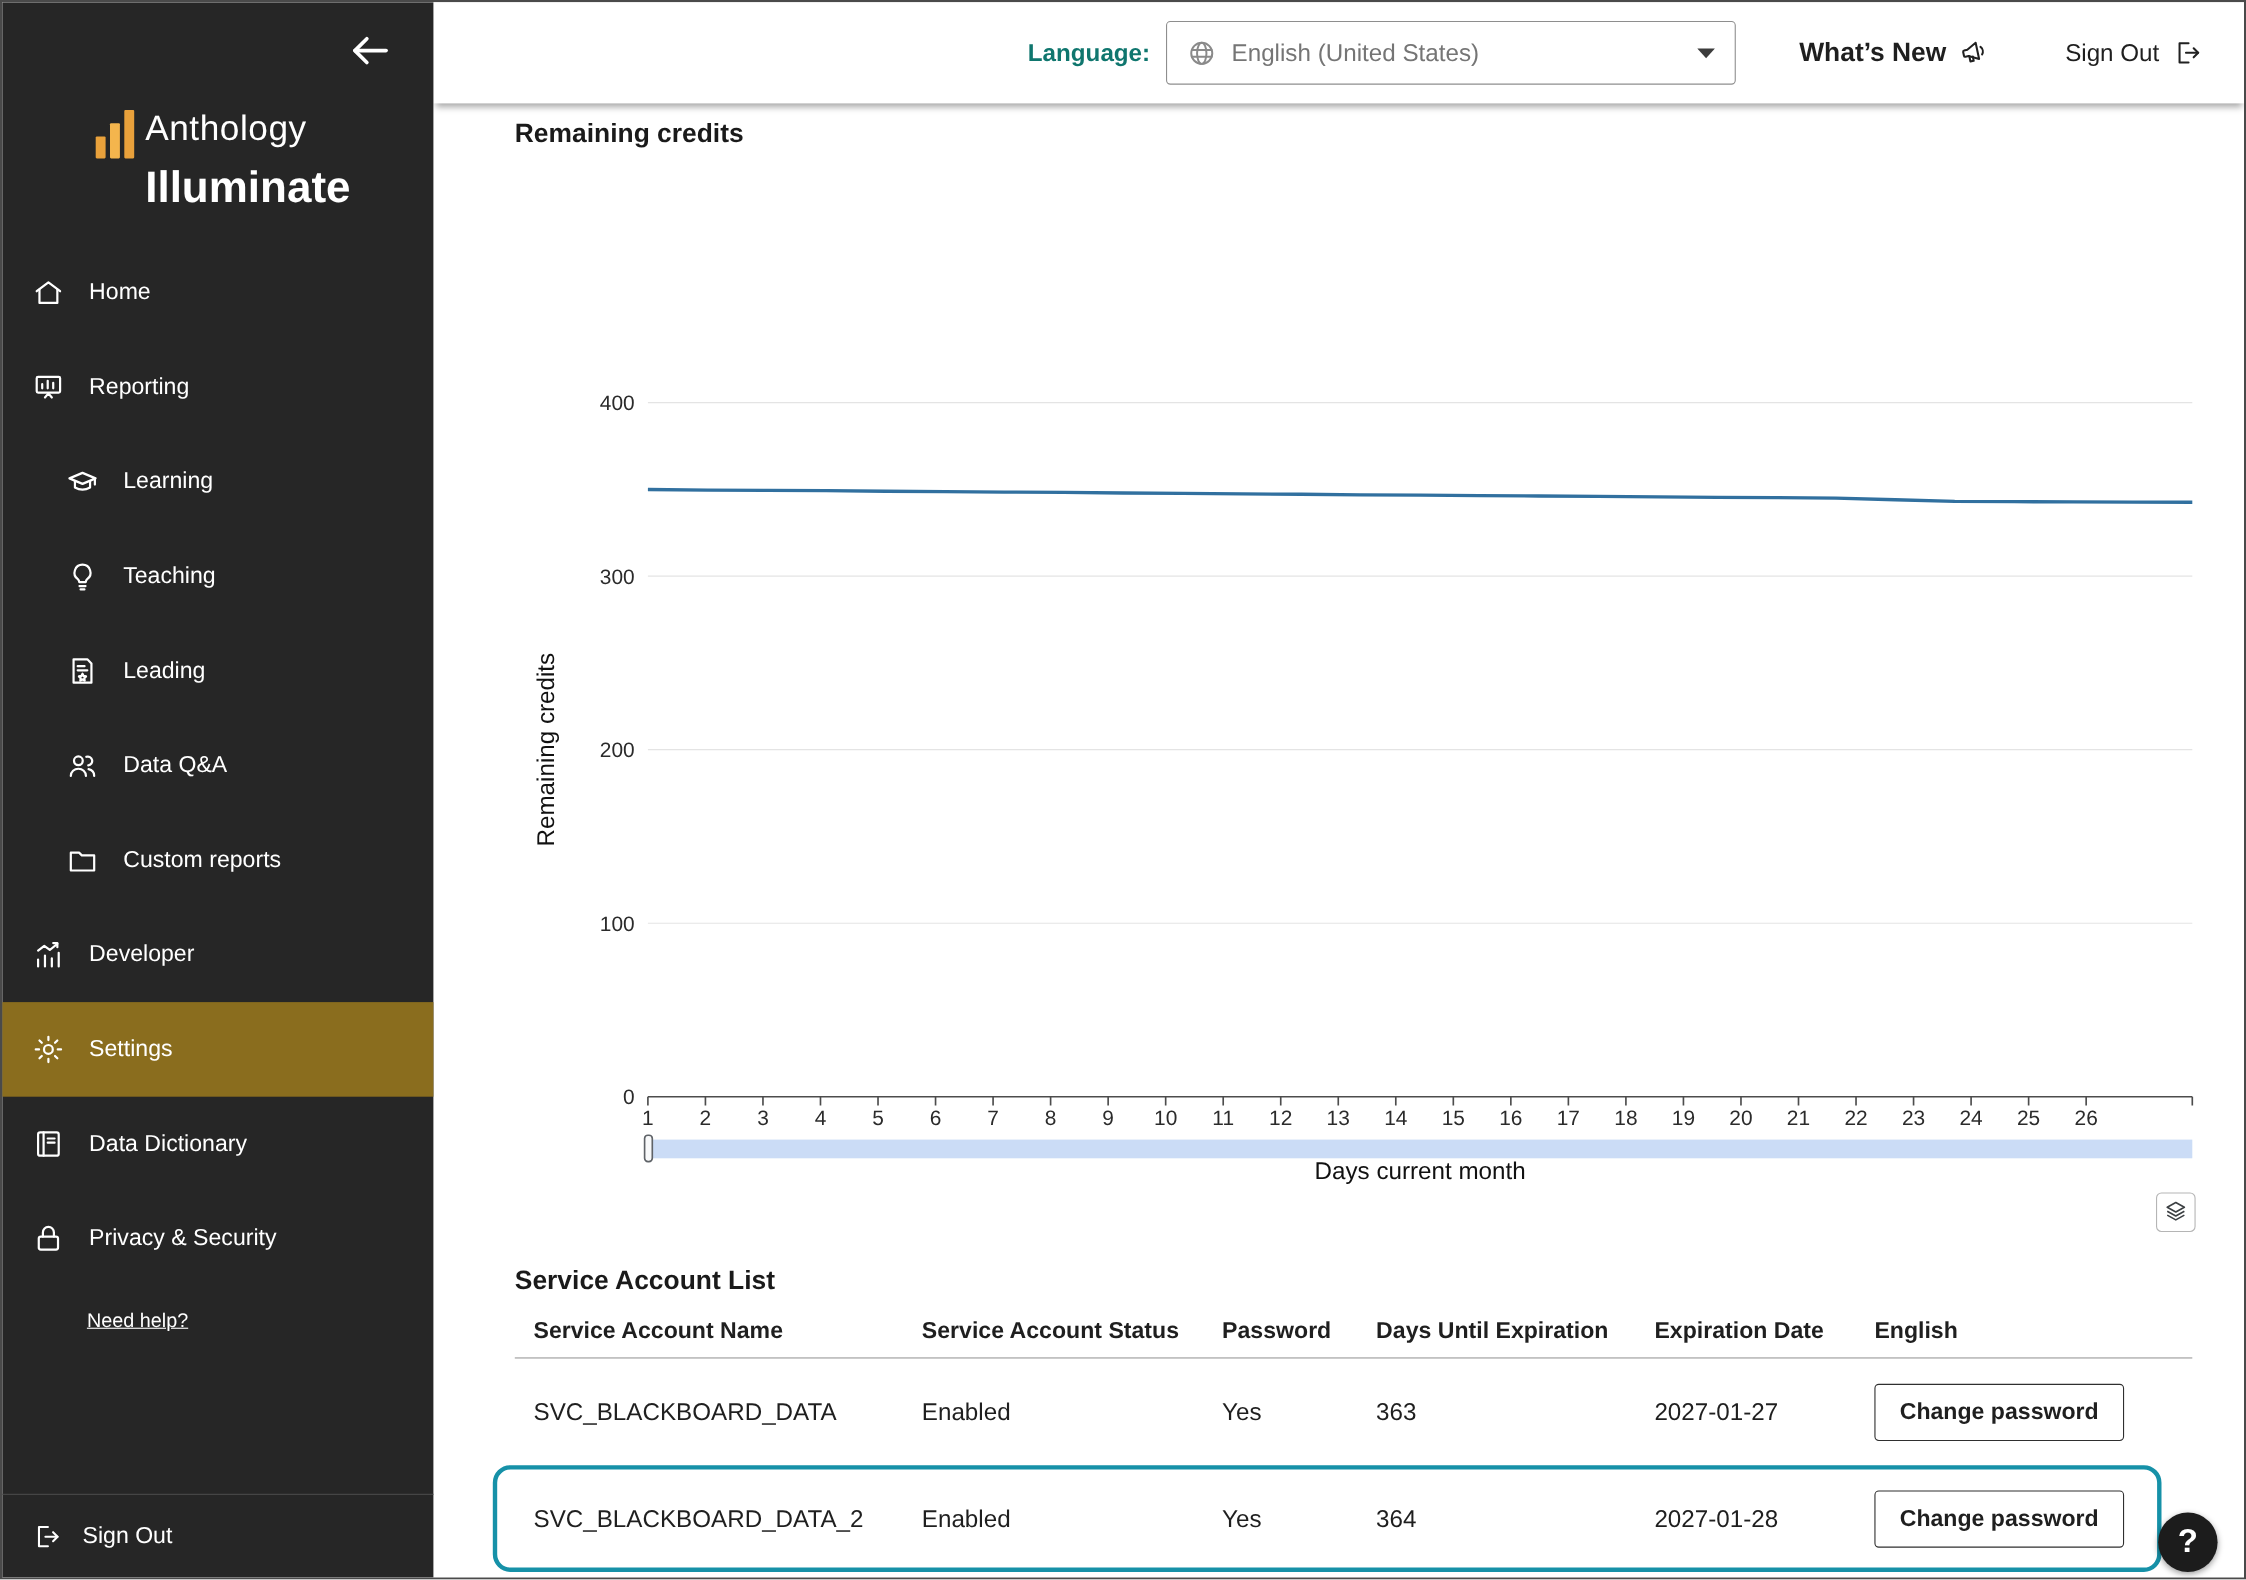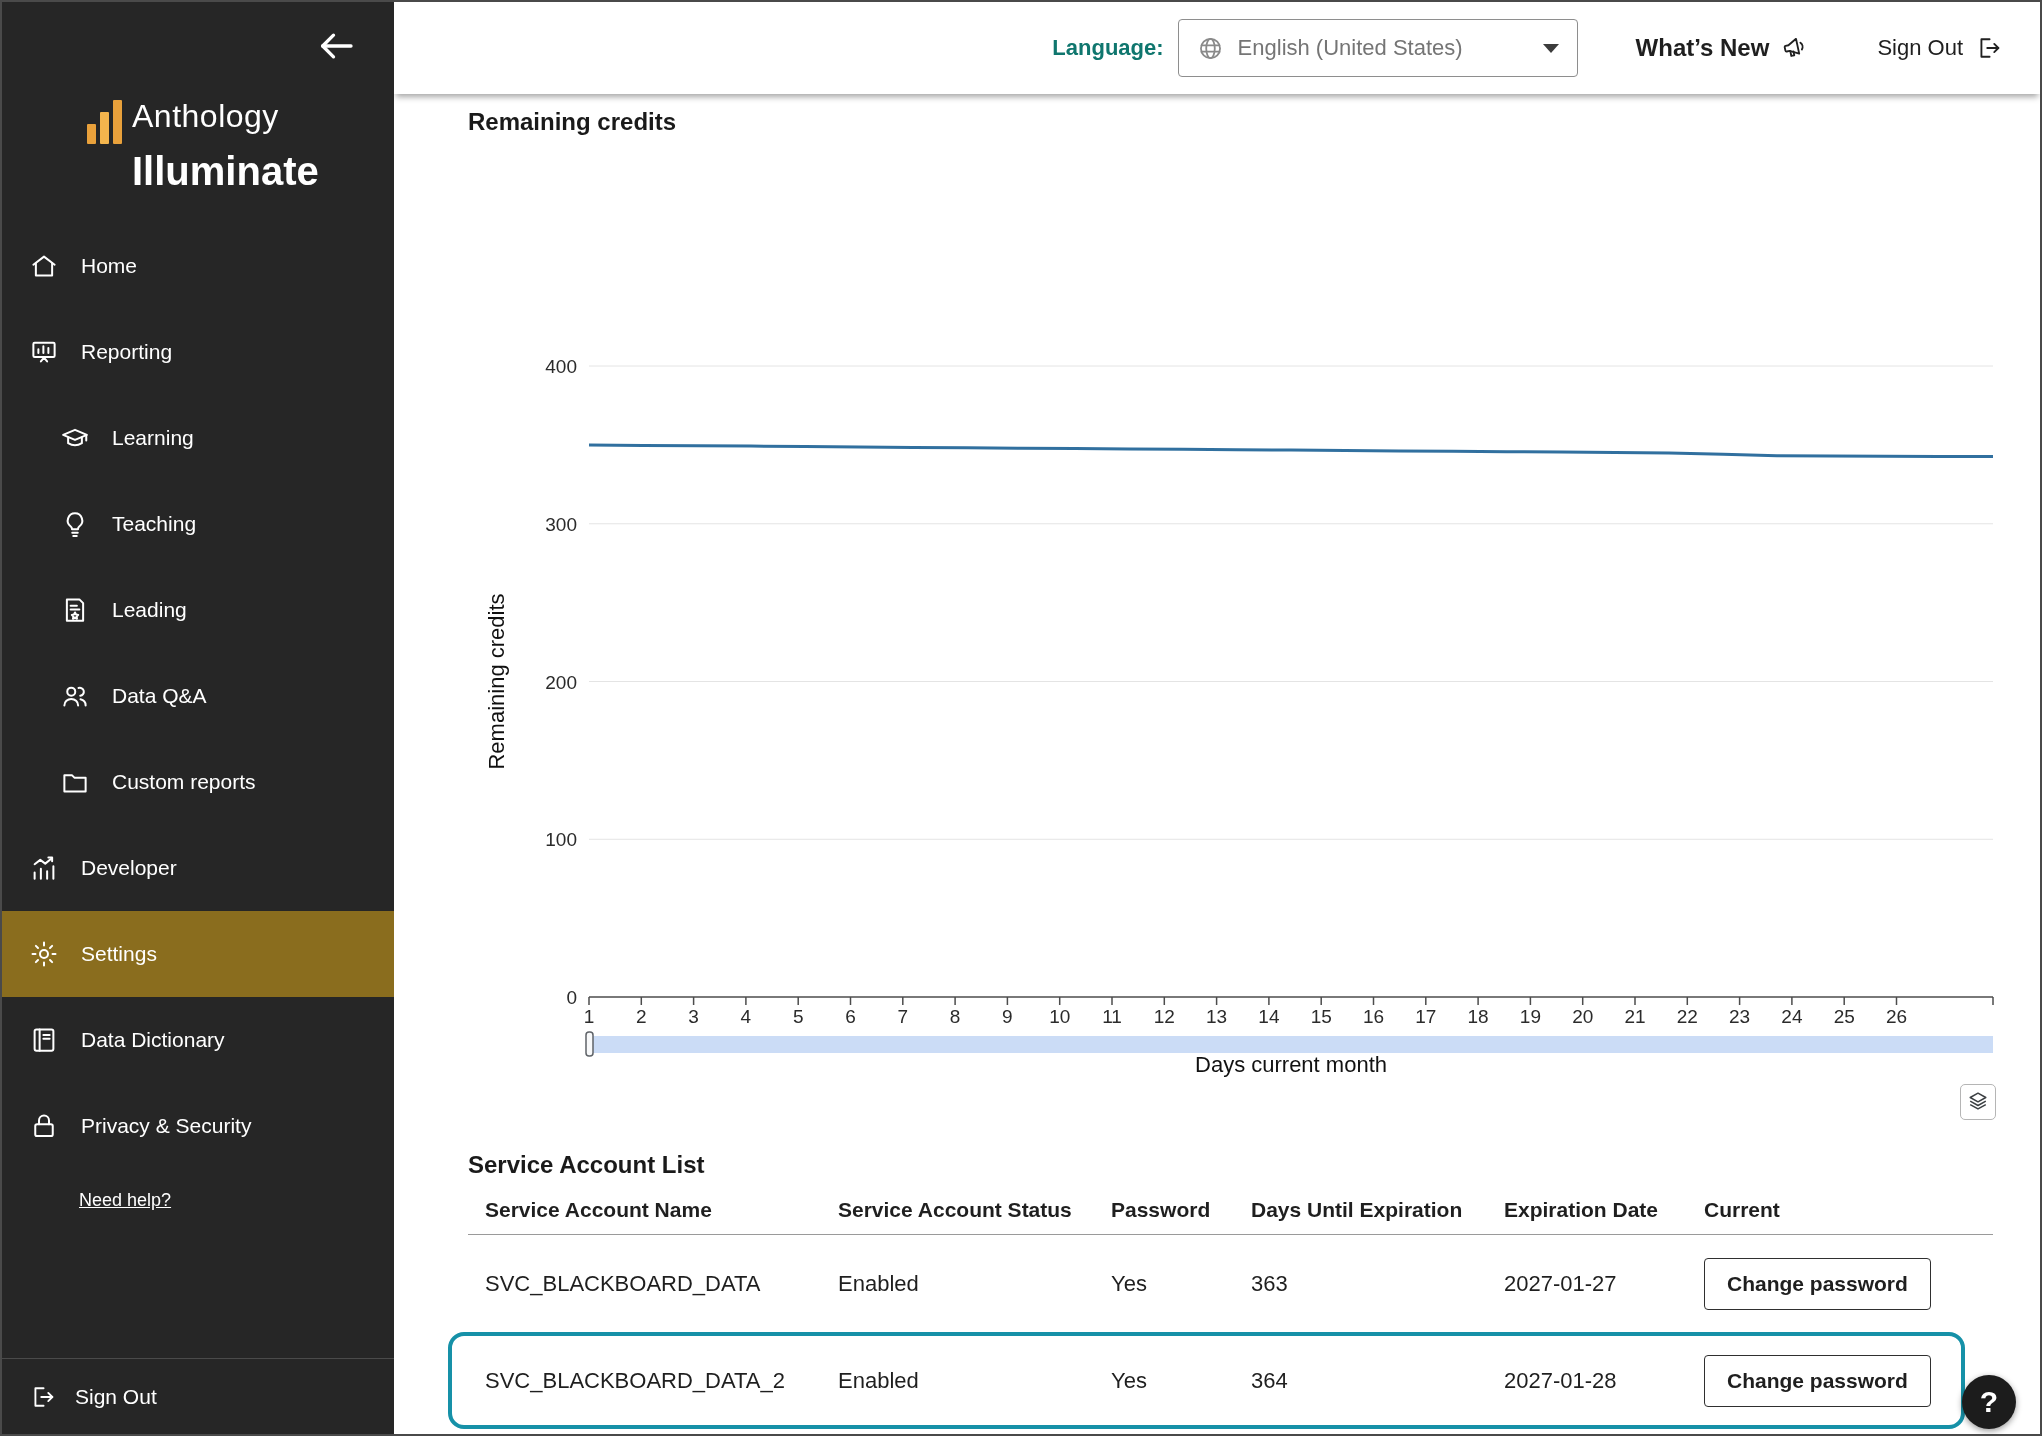--- a/index.html
+++ b/index.html
@@ -29,21 +29,21 @@
   .nav-item .icon svg, .footer-icon svg { width:100%; height:100%; fill:none; stroke:#fff; stroke-width:1.6; stroke-linecap:round; stroke-linejoin:round; }
 
   .need-help { position:absolute; left:77px; top:1188px; font-size:18px; color:#fff; text-decoration:underline; }
   .sidebar-footer { position:absolute; left:0; right:0; bottom:0; height:76px; border-top:1px solid #4a4a4a; display:flex; align-items:center; }
   .footer-signout { display:flex; align-items:center; font-size:21px; }
   .footer-icon { width:28px; height:28px; margin-left:27px; margin-right:18px; }
 
   
   .topbar { position:absolute; left:392px; right:0; top:0; height:92px; background:#fff; display:flex; align-items:center; z-index:5; box-shadow:0 5px 6px -2px rgba(0,0,0,.35); padding-right:37px; }
   .lang-label { margin-left:auto; font-size:22px; font-weight:700; color:#0f766e; }
-  .lang-dropdown { margin-left:14px; width:400px; height:58px; border:1px solid #8e8e8e; border-radius:4px; display:flex; align-items:center; padding:0 18px; background:#fff; }
+  .lang-dropdown { margin-left:14px; width:518px; height:58px; border:1px solid #8e8e8e; border-radius:4px; display:flex; align-items:center; padding:0 18px; background:#fff; }
   .lang-dropdown .tb-icon { width:27px; height:27px; margin-right:14px; }
   .lang-dropdown .tb-icon svg { stroke:#8a8a8a; }
   .lang-value { font-size:22px; color:#757575; }
   .caret { margin-left:auto; width:0; height:0; border-left:8px solid transparent; border-right:8px solid transparent; border-top:9px solid #3c3c3c; }
   .whats-new { margin-left:58px; display:flex; align-items:center; gap:12px; font-size:24px; font-weight:700; color:#1f1f1f; }
   .tb-signout { margin-left:68px; display:flex; align-items:center; gap:12px; font-size:22px; font-weight:400; color:#1f1f1f; }
   .tb-icon { width:28px; height:28px; display:inline-block; }
   .tb-icon svg { width:100%; height:100%; fill:none; stroke:#212121; stroke-width:1.6; stroke-linecap:round; stroke-linejoin:round; }
 
   
@@ -328,21 +328,21 @@
 
     <h2 class="sa-title" data-interactable="false">Service Account List</h2>
 
     <div class="sa-table" data-interactable="false">
       <div id="sa-head" class="sa-head" data-interactable="false">
           <div class="th" data-interactable="false">Service Account Name</div>
           <div class="th" data-interactable="false">Service Account Status</div>
           <div class="th" data-interactable="false">Password</div>
           <div class="th" data-interactable="false">Days Until Expiration</div>
           <div class="th" data-interactable="false">Expiration Date</div>
-          <div class="th" data-interactable="false">Current</div>
+          <div class="th" data-interactable="false">English</div>
         </div>
       <div id="sa-body" data-interactable="false">
           <div class="table-row" data-interactable="false">
             <div class="td" data-interactable="false">SVC_BLACKBOARD_DATA</div>
             <div class="td" data-interactable="false">Enabled</div>
             <div class="td" data-interactable="false">Yes</div>
             <div class="td" data-interactable="false">363</div>
             <div class="td" data-interactable="false">2027-01-27</div>
             <div class="td" data-interactable="false"><button class="change-pw-btn" data-interactable="true">Change password</button></div>
           </div>

